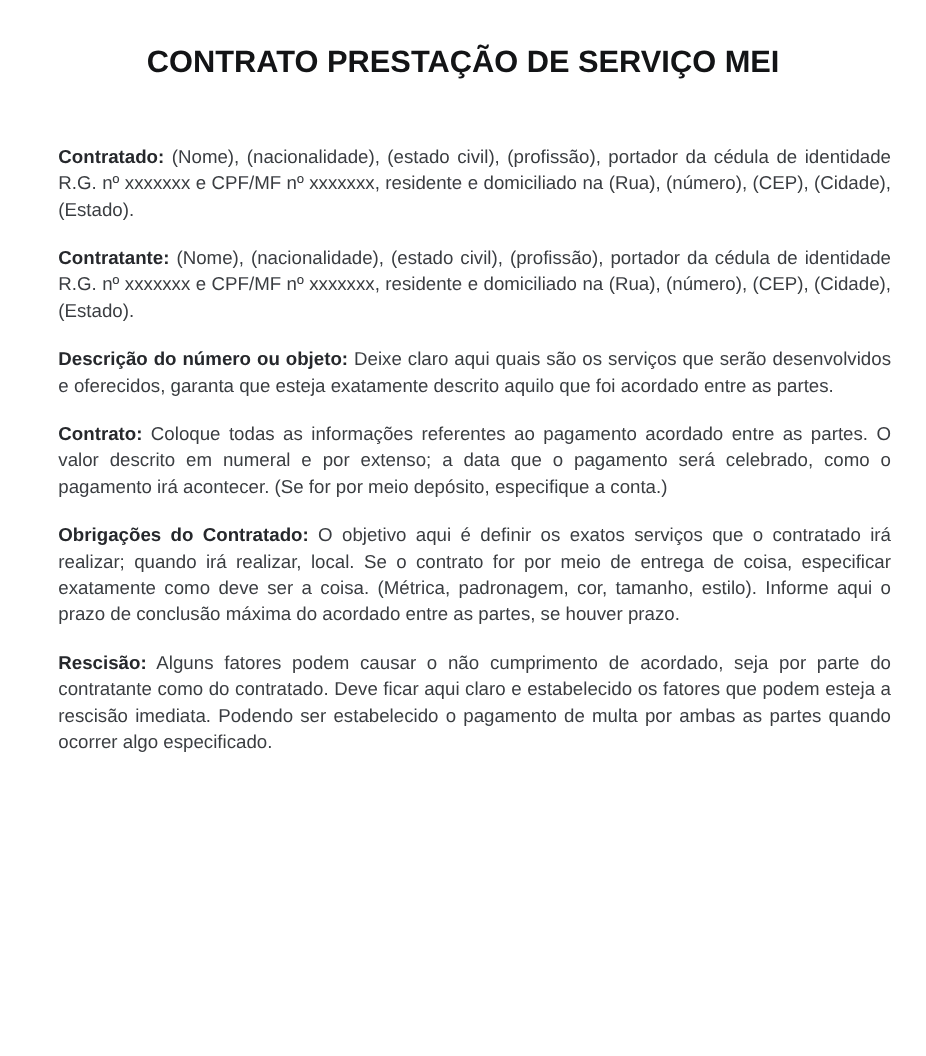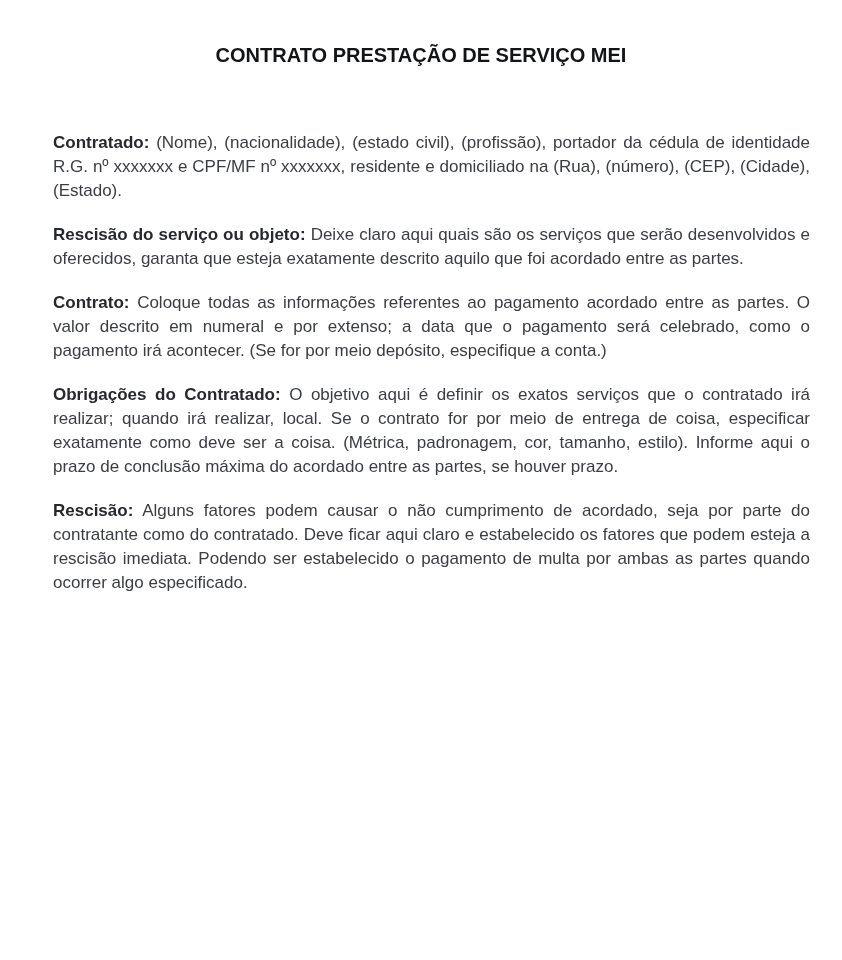--- a/index.html
+++ b/index.html
@@ -14,21 +14,21 @@
     font-family: "Liberation Sans", "DejaVu Sans", sans-serif;
     overflow: hidden;
   }
   .page {
     width: 842px;
     height: 960px;
     background: #ffffff;
   }
   .doc-title {
     margin: 40px 0 60px 0;
-    font-size: 20px;
+    font-size: 28px;
     line-height: 31px;
     font-weight: bold;
     text-align: center;
     color: #131416;
     letter-spacing: 0px;
   }
   .content {
     padding: 0 32px 0 53px;
   }
   .para {
@@ -48,23 +48,24 @@
 <body>
 
 <div class="page">
 
   <h1 class="doc-title">CONTRATO PRESTAÇÃO DE SERVIÇO MEI</h1>
 
   <div class="content">
 
     <p class="para"><b>Contratado:</b><span> (Nome), (nacionalidade), (estado civil), (profissão), portador da cédula de identidade R.G. nº xxxxxxx e CPF/MF nº xxxxxxx, residente e domiciliado na (Rua), (número), (CEP), (Cidade), (Estado).</span></p>
 
+    <p class="para"><b>Contratante:</b><span> (Nome), (nacionalidade), (estado civil), (profissão), portador da cédula de identidade R.G. nº xxxxxxx e CPF/MF nº xxxxxxx, residente e domiciliado na (Rua), (número), (CEP), (Cidade), (Estado).</span></p>
 
 
-    <p class="para"><b>Rescisão do serviço ou objeto:</b><span> Deixe claro aqui quais são os serviços que serão desenvolvidos e oferecidos, garanta que esteja exatamente descrito aquilo que foi acordado entre as partes.</span></p>
+    <p class="para"><b>Descrição do número ou objeto:</b><span> Deixe claro aqui quais são os serviços que serão desenvolvidos e oferecidos, garanta que esteja exatamente descrito aquilo que foi acordado entre as partes.</span></p>
 
     <p class="para"><b>Contrato:</b><span> Coloque todas as informações referentes ao pagamento acordado entre as partes. O valor descrito em numeral e por extenso; a data que o pagamento será celebrado, como o pagamento irá acontecer. (Se for por meio depósito, especifique a conta.)</span></p>
 
     <p class="para"><b>Obrigações do Contratado:</b><span> O objetivo aqui é definir os exatos serviços que o contratado irá realizar; quando irá realizar, local. Se o contrato for por meio de entrega de coisa, especificar exatamente como deve ser a coisa. (Métrica, padronagem, cor, tamanho, estilo). Informe aqui o prazo de conclusão máxima do acordado entre as partes, se houver prazo.</span></p>
 
     <p class="para"><b>Rescisão:</b><span> Alguns fatores podem causar o não cumprimento de acordado, seja por parte do contratante como do contratado. Deve ficar aqui claro e estabelecido os fatores que podem esteja a rescisão imediata. Podendo ser estabelecido o pagamento de multa por ambas as partes quando ocorrer algo especificado.</span></p>
 
   </div>
 </div>
 

